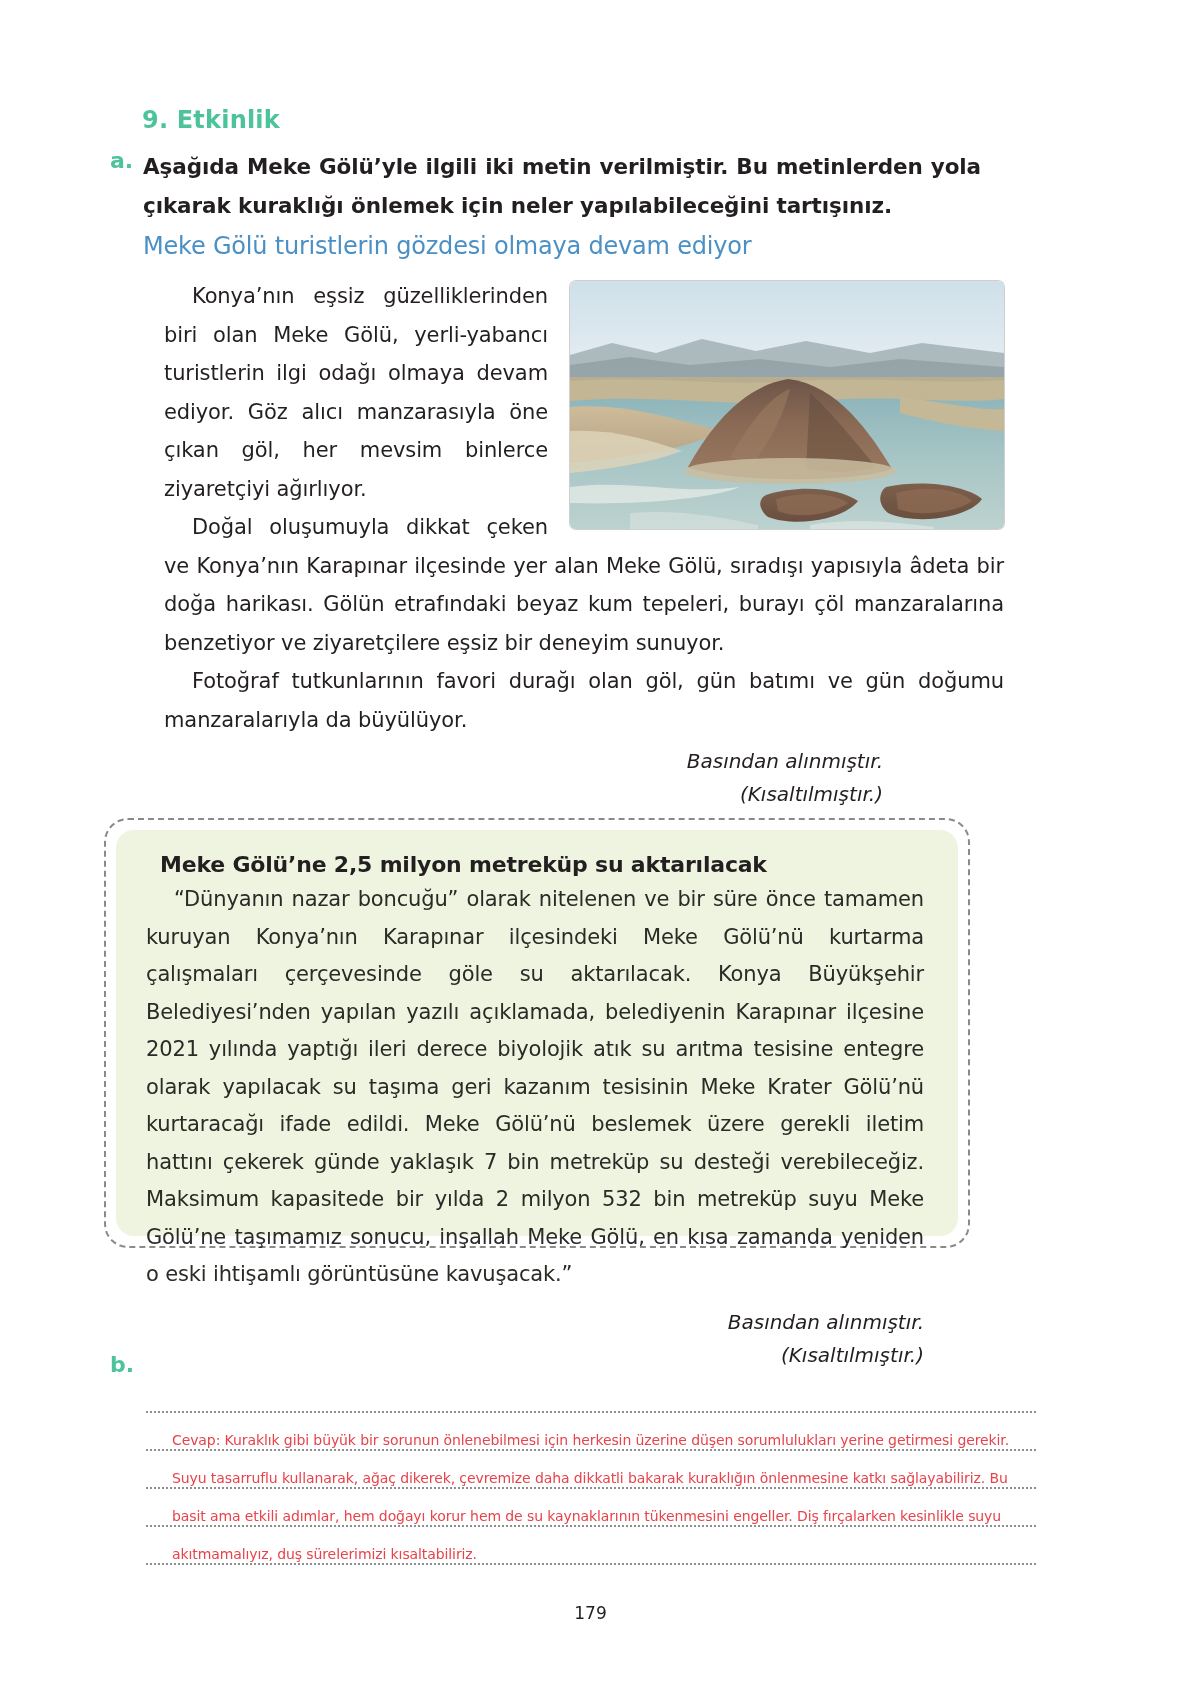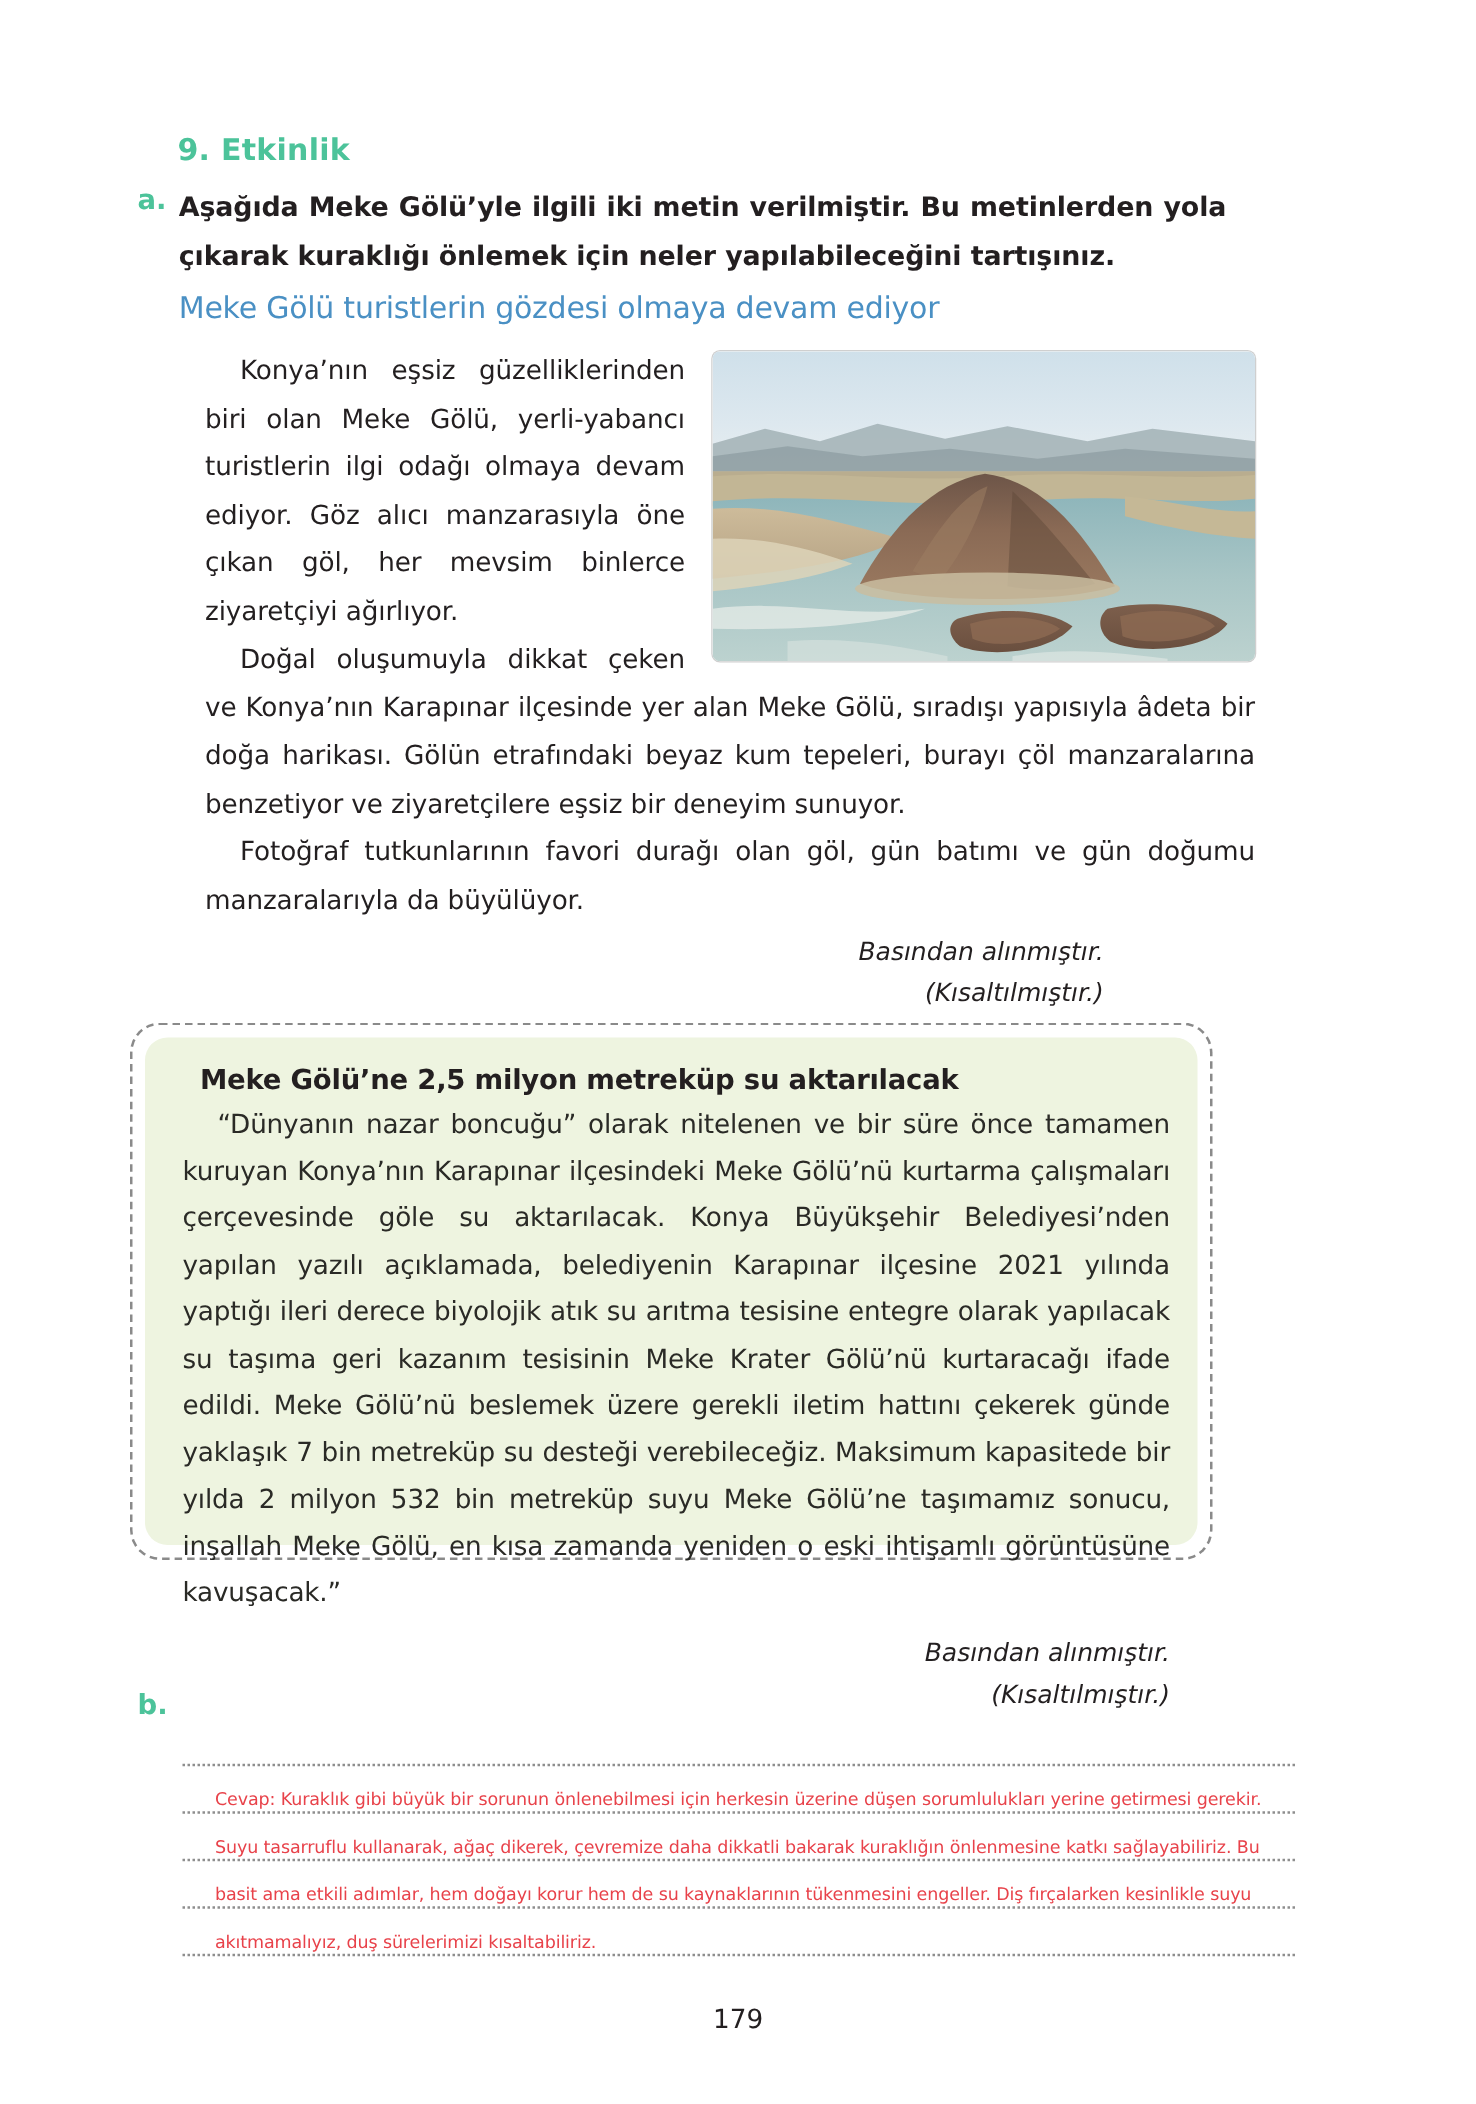--- a/index.html
+++ b/index.html
@@ -133,21 +133,21 @@
     box-sizing: border-box;
   }
   .green-box {
     position: absolute;
     left: 12px; top: 12px;
     width: calc(100% - 24px);
     height: calc(100% - 24px);
     background: #eef4e0;
     border-radius: 18px;
     box-sizing: border-box;
-    padding: 16px 18px 10px 26px;
+    padding: 16px 30px 10px 26px;
   }
   .green-title {
     font-size: 22px;
     font-weight: bold;
     color: #231f20;
     margin: 6px 0 4px 18px;
     letter-spacing: -0.2px;
   }
   .green-body {
     font-size: 21px;
@@ -218,21 +218,21 @@
     letter-spacing: -0.1px;
   }
 
   
   .page-number {
     position: absolute;
     left: 0;
     top: 1603px;
     width: 1181px;
     text-align: center;
-    font-size: 21px;
+    font-size: 17px;
     color: #231f20;
   }
 </style>
 </head>
 <body>
 
 <div class="page">
 
   <div class="activity-title">9. Etkinlik</div>
 

